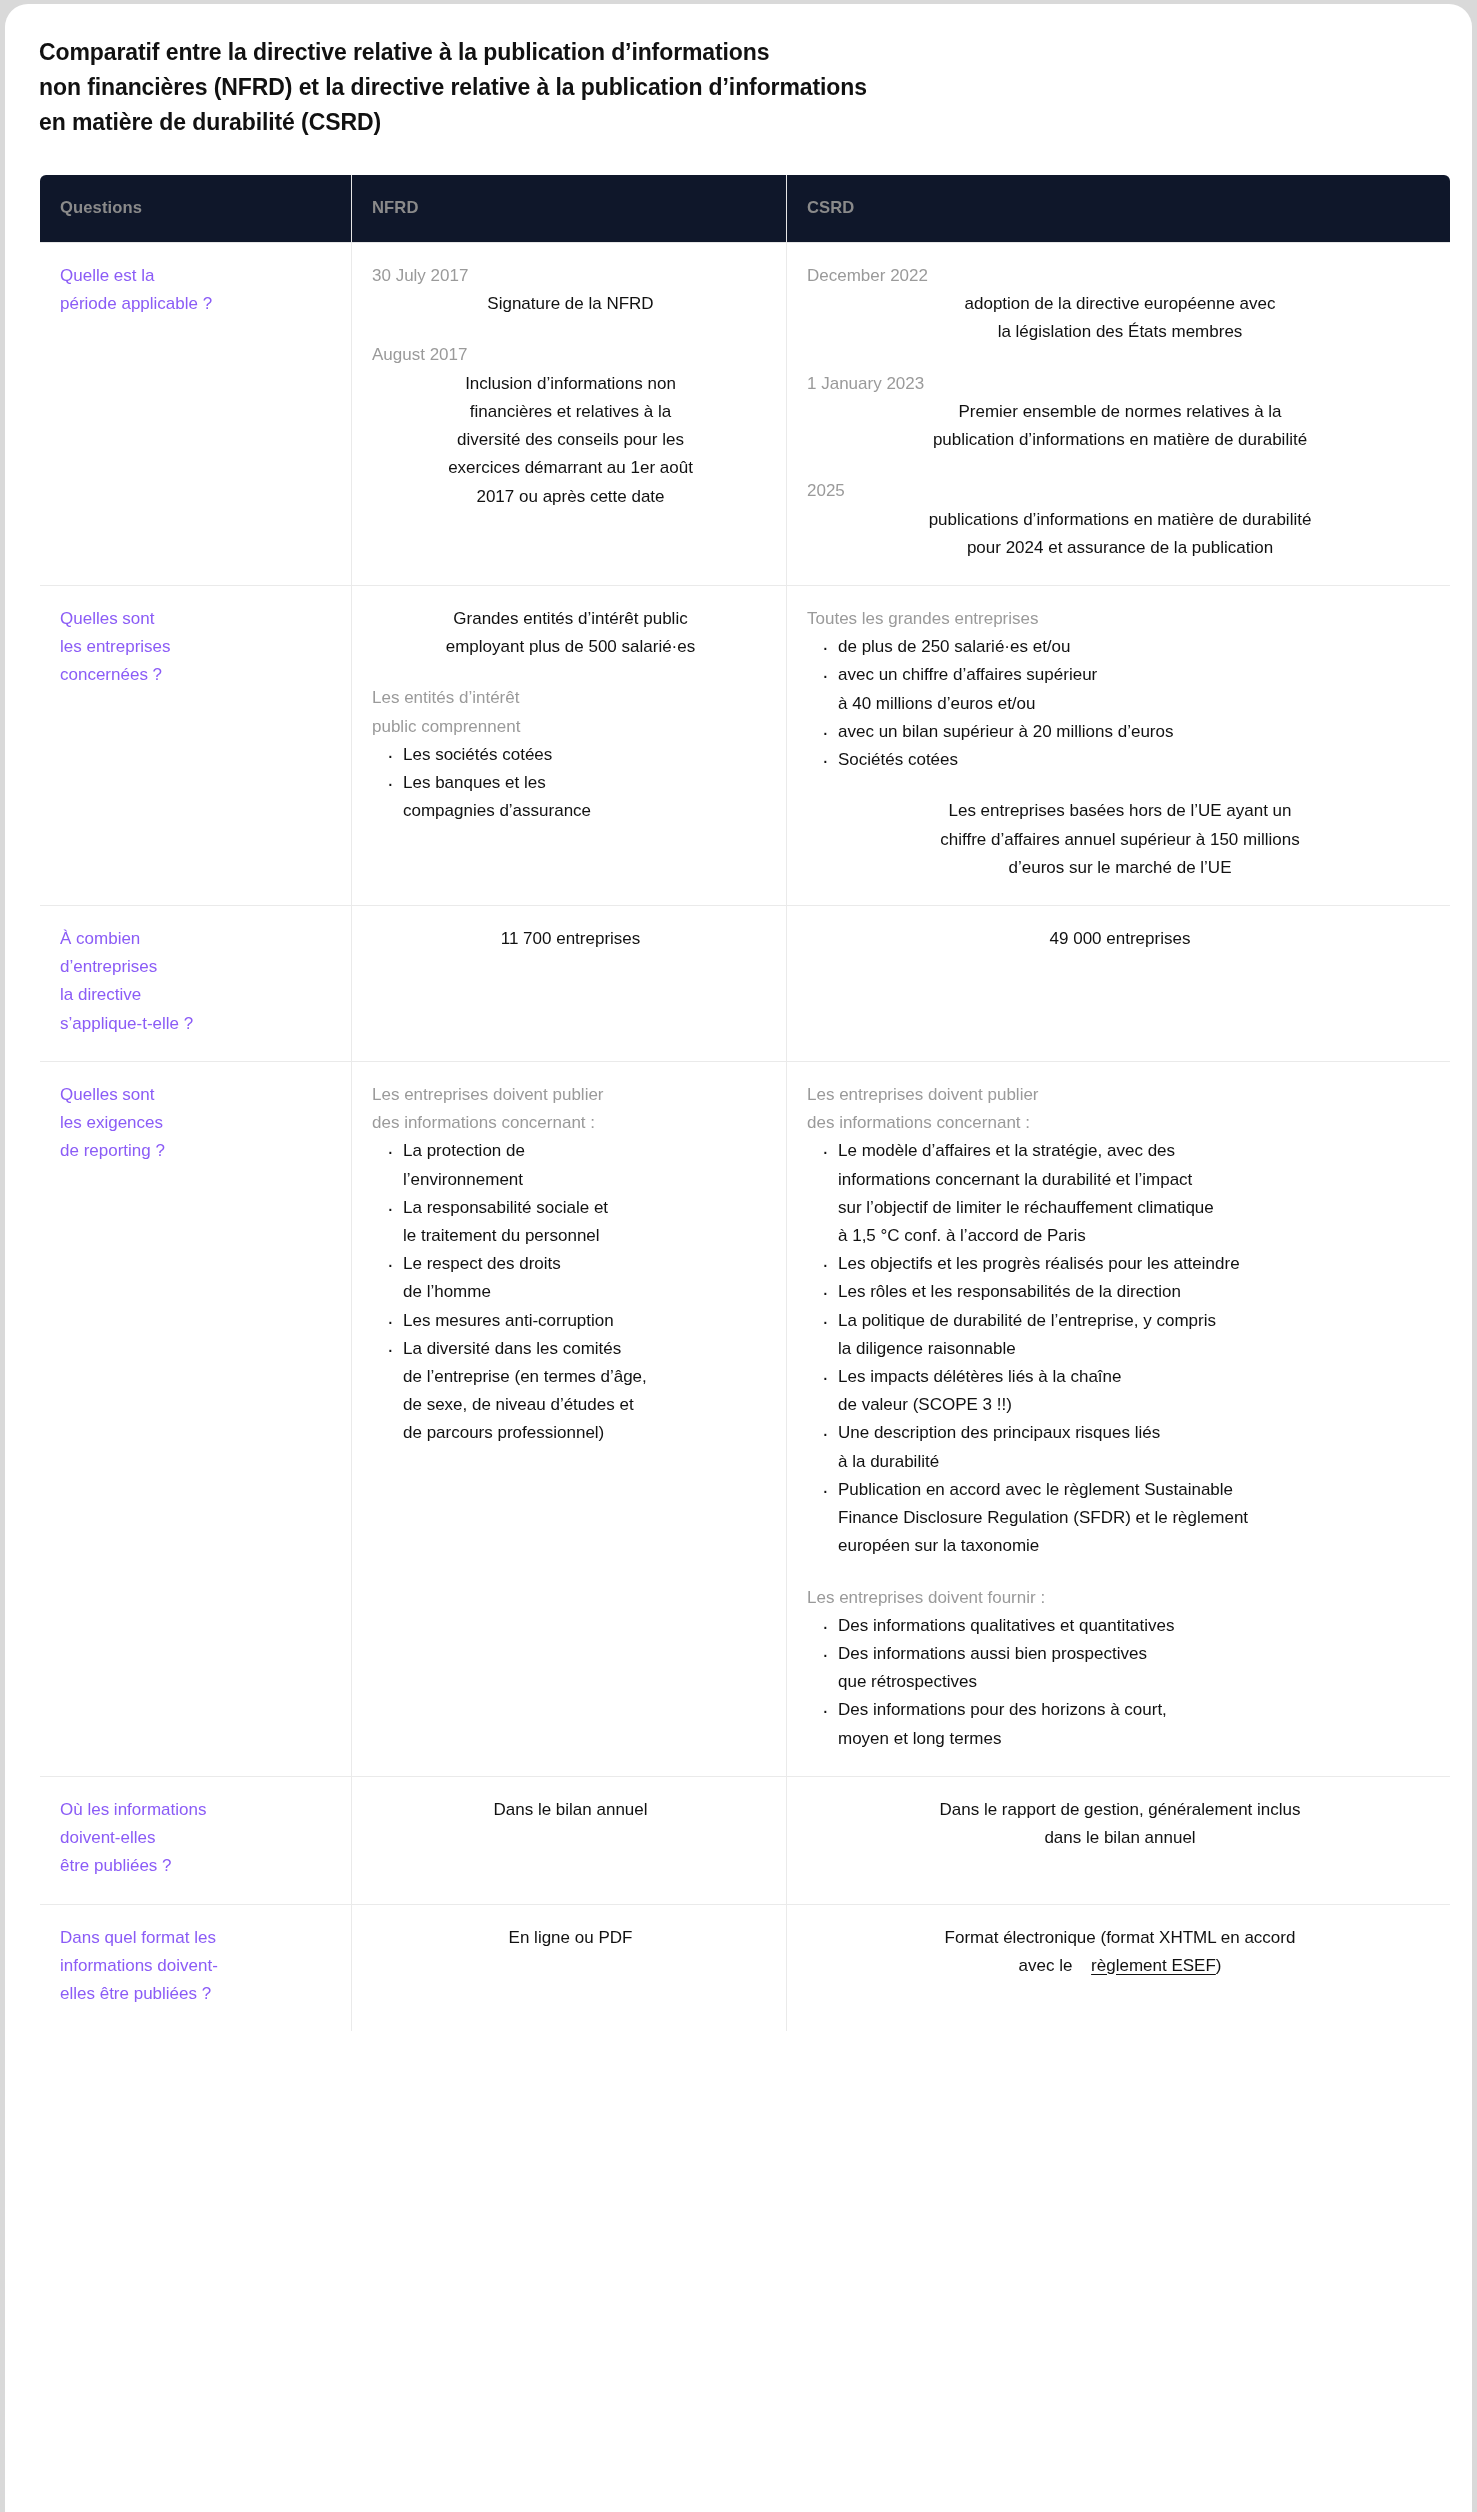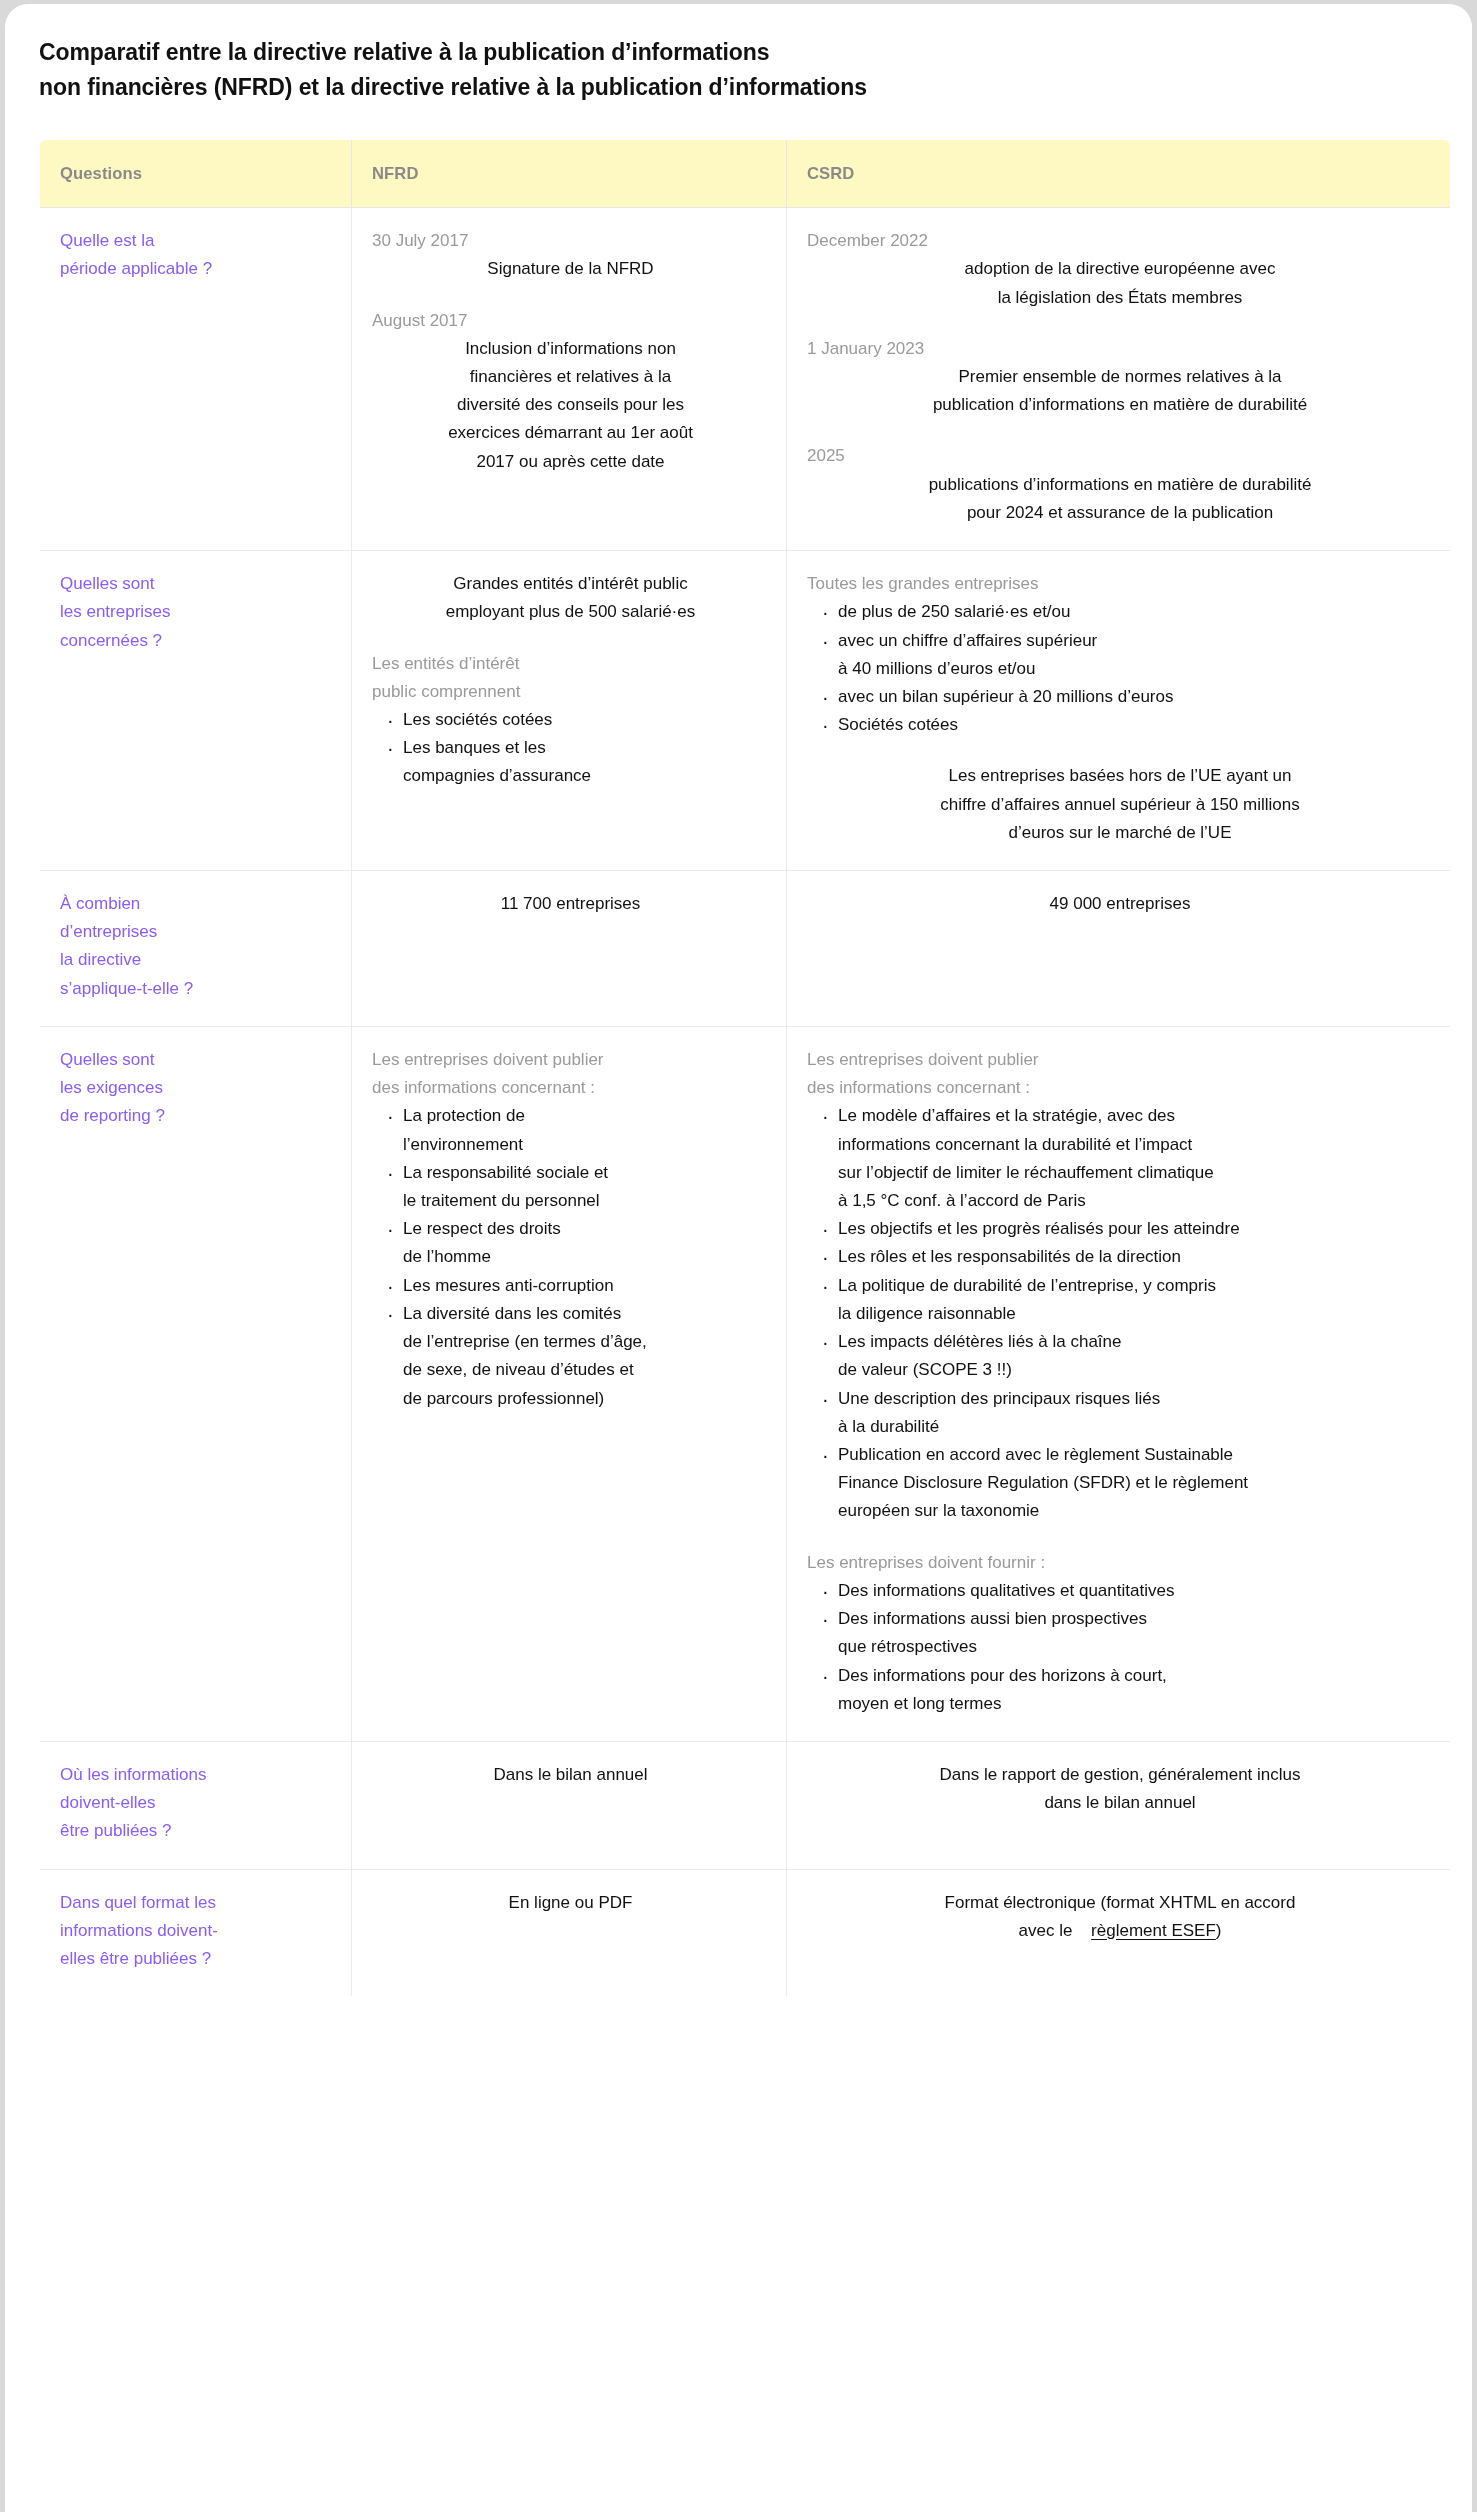--- a/index.html
+++ b/index.html
@@ -45,21 +45,21 @@
     table-layout: fixed;
     border: 0.5px solid #e6e6e6;
     border-radius: 7px;
     overflow: hidden;
   }
   table.compare col.c-q { width: 312px; }
   table.compare col.c-n { width: 435px; }
   table.compare col.c-c { width: 664px; }
 
   thead th {
-    background: #fef9c3;
+    background: #0f172a;
     color: #8a8a8a;
     font-size: 16.6px;
     font-weight: 700;
     text-align: left;
     padding: 23.6px 0 23.6px 20px;
     border-right: 0.5px solid #e6e6e6;
     border-bottom: 0.5px solid #e6e6e6;
     letter-spacing: 0.1px;
   }
   thead th:last-child { border-right: none; }
@@ -114,20 +114,21 @@
   }
 </style>
 </head>
 <body>
 
 <div class="page">
 
   <h1 class="title">
     <span class="title-line">Comparatif entre la directive relative à la publication d’informations</span>
     <span class="title-line">non financières (NFRD) et la directive relative à la publication d’informations</span>
+    <span class="title-line">en matière de durabilité (CSRD)</span>
   </h1>
 
   <div class="table-wrap">
     <table class="compare">
       <colgroup>
         <col class="c-q">
           <col class="c-n">
           <col class="c-c">
       </colgroup>
       <thead>

